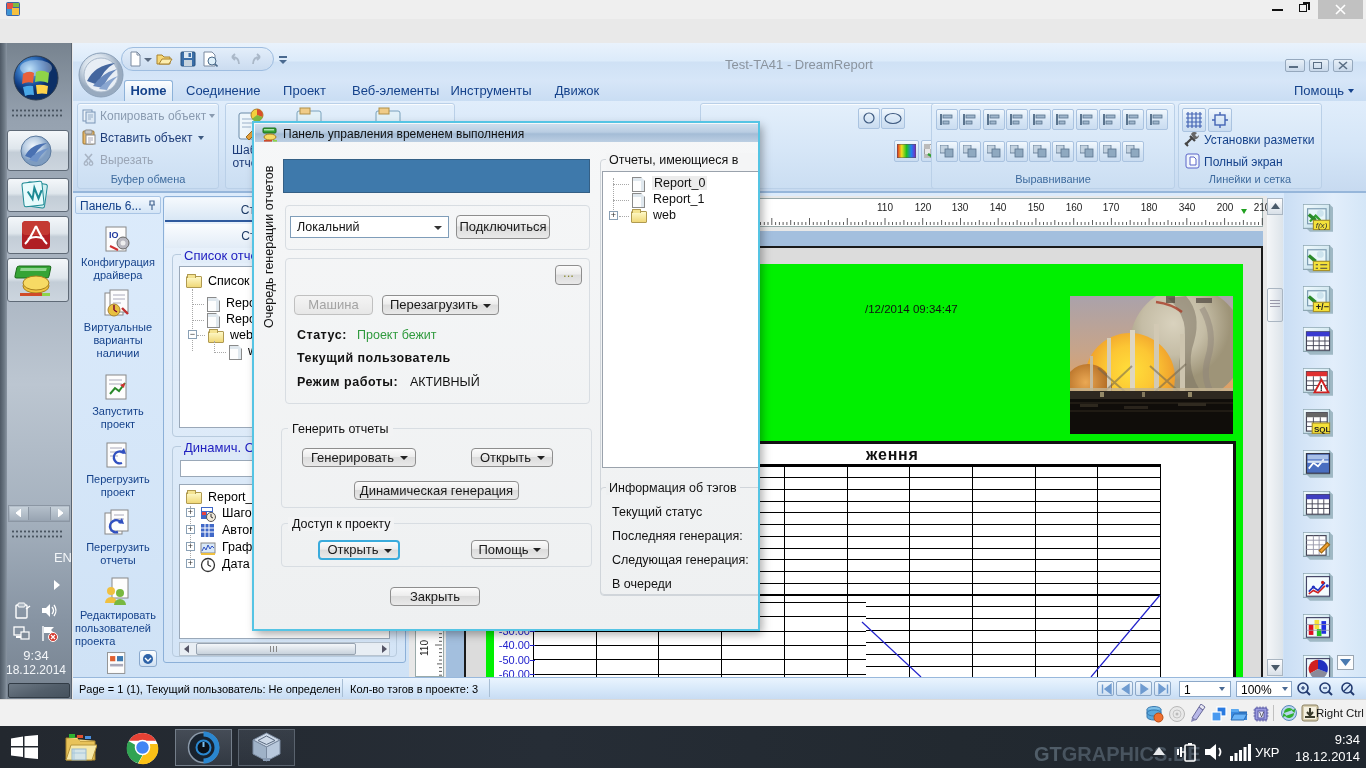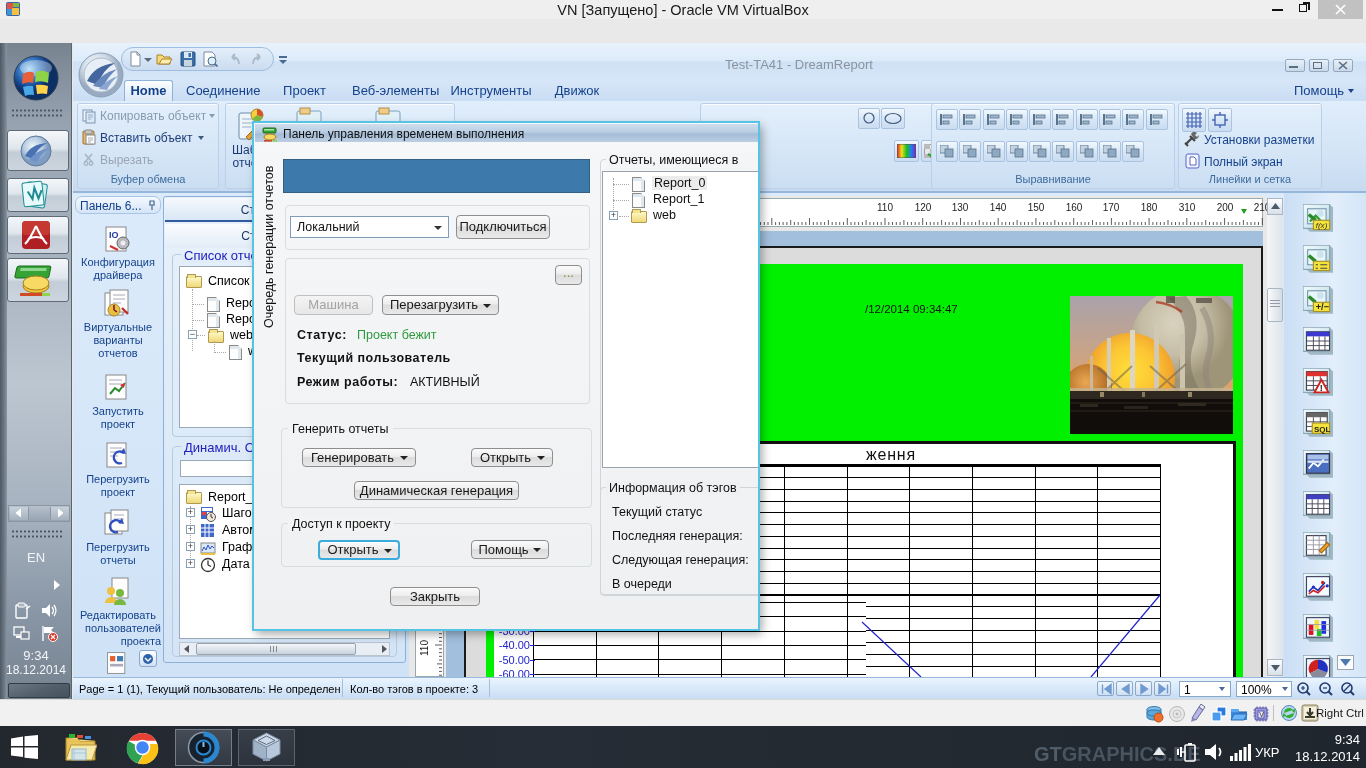--- a/index.html
+++ b/index.html
@@ -29,21 +29,20 @@
 <div id="root">
 
 <div class="abs" style="left:0;top:0;width:1366px;height:19px;background:#efefef">
  <svg class="abs" style="left:5px;top:1px" width="16" height="16" viewBox="0 0 16 16">
         <rect x="1" y="1" width="14" height="14" rx="2" fill="#3a66a8"></rect>
         <rect x="2" y="2" width="6" height="6" fill="#e45145"></rect>
         <rect x="8" y="2" width="6" height="4" fill="#7fba40"></rect>
         <rect x="2" y="8" width="5" height="6" fill="#3f94d4"></rect>
         <rect x="7" y="7" width="7" height="7" fill="#f5c03f"></rect>
       </svg>
- <div class="abs" style="left:0;width:1366px;top:2px;text-align:center;font-size:14.5px;color:#1a1a1a">VN [Запущено] - Oracle VM VirtualBox</div>
  <div class="abs" style="left:1272px;top:9px;width:11px;height:2px;background:#111"></div>
  <div class="abs" style="left:1299px;top:4px;width:8px;height:8px;border:1px solid #111"></div>
  <div class="abs" style="left:1303px;top:2px;width:7px;height:2px;background:#111"></div>
       <div class="abs" style="left:1308px;top:2px;width:2px;height:8px;background:#111"></div>
  <div class="abs" style="left:1318px;top:0;width:45px;height:19px;background:#c1c1c1"></div>
  <svg class="abs" style="left:1334px;top:3px" width="13" height="13" viewBox="0 0 13 13">
         <path d="M2 2 L11 11 M11 2 L2 11" stroke="#fff" stroke-width="1.6"></path>
       </svg>
 </div>
 
@@ -108,21 +107,21 @@
  <div class="abs" style="left:1px;top:1px;width:19px;height:13px;background:linear-gradient(180deg,#c7d1da,#a5b1bd);border-right:1px solid #8b96a3"></div>
  <svg class="abs" style="left:6px;top:3px" width="8" height="8">
         <path d="M6 0 L1 4 L6 8" fill="#fff" stroke="#fff"></path>
       </svg>
  <div class="abs" style="left:41px;top:1px;width:19px;height:13px;background:linear-gradient(180deg,#c7d1da,#a5b1bd);border-left:1px solid #8b96a3"></div>
  <svg class="abs" style="left:47px;top:3px" width="8" height="8">
         <path d="M2 0 L7 4 L2 8" fill="#fff" stroke="#fff"></path>
       </svg>
 </div>
 <div class="abs" style="left:11px;top:529px;width:52px;height:11px;background-image:radial-gradient(circle,#4a5561 1px,transparent 1.2px);background-size:4px 5px"></div>
-<div class="abs" style="left:0px;top:550px;width:72px;text-align:center;font-size:13px;color:#f2f5f8">EN</div>
+<div class="abs" style="left:0px;top:550px;width:72px;text-align:right;font-size:13px;color:#f2f5f8">EN</div>
 <svg class="abs" style="left:52px;top:580px" width="9" height="11">
       <path d="M2 0 L8 5 L2 10 Z" fill="#fff"></path>
     </svg>
 <svg class="abs" style="left:13px;top:601px" width="18" height="19" viewBox="0 0 18 19">
       <rect x="3" y="4" width="11" height="13" rx="1" fill="none" stroke="#fff" stroke-width="1.4"></rect>
       <rect x="5" y="2" width="7" height="4" rx="1" fill="#aab5c0" stroke="#fff"></rect>
       <path d="M13 8 l4 -3" stroke="#fff" stroke-width="1.4"></path>
     </svg>
 <svg class="abs" style="left:40px;top:601px" width="19" height="19" viewBox="0 0 19 19">
       <path d="M2 7 L6 7 L10 3 L10 16 L6 12 L2 12 Z" fill="#fff"></path>
@@ -413,21 +412,21 @@
       <path d="M1 12 l3 3 z" stroke="#444" stroke-width="2"></path>
     </svg>
 <div class="abs" style="left:1204px;top:133px;font-size:12px;color:#15428b">Установки разметки</div>
 <svg class="abs" style="left:1185px;top:153px" width="15" height="16" viewBox="0 0 15 16">
       <rect x="1" y="1" width="13" height="14" rx="2" fill="#eef4fb" stroke="#5a64c8"></rect>
       <path d="M5 4 L9 4 L11 6 L11 12 L5 12 Z" fill="#fff" stroke="#5a64c8"></path>
     </svg>
 <div class="abs" style="left:1204px;top:155px;font-size:12px;color:#15428b">Полный экран</div>
 
 <div class="abs" style="left:73px;top:193px;width:1293px;height:484px;background:linear-gradient(180deg,#dcebfb,#cfe2f6)"></div>
-<div class="abs" style="left:75px;top:196px;width:86px;height:18px;border:1px solid #a9c5e5;border-radius:7px;background:linear-gradient(180deg,#f4f9fe,#d4e5f6);font-size:12px;color:#15428b">
+<div class="abs" style="left:75px;top:196px;width:86px;height:18px;border:1px solid #a9c5e5;border-radius:2px;background:linear-gradient(180deg,#f4f9fe,#d4e5f6);font-size:12px;color:#15428b">
       <span style="position:absolute;left:4px;top:2px">Панель 6...</span>
       <svg style="position:absolute;right:3px;top:3px" width="10" height="11">
         <path d="M3 1 h4 v4 h-4 z M5 5 v5 M2 5 h6" stroke="#4a6a94" fill="none" stroke-width="1.2"></path>
       </svg>
     </div>
 <svg class="abs" style="left:102px;top:224px" width="30" height="30" viewBox="0 0 30 30">
       <rect x="4" y="3" width="20" height="24" fill="#fdfdfd" stroke="#888"></rect>
       <text x="7" y="14" font-size="9" fill="#203a9e" font-weight="bold">IO</text>
       <circle cx="21" cy="19" r="6" fill="#b8b8c0" stroke="#666"></circle>
       <circle cx="21" cy="19" r="2.5" fill="#eee"></circle>
@@ -438,21 +437,21 @@
 <svg class="abs" style="left:102px;top:288px" width="30" height="30" viewBox="0 0 30 30">
       <rect x="3" y="5" width="18" height="22" fill="#fdfdfd" stroke="#888"></rect>
       <rect x="8" y="2" width="18" height="22" fill="#fdfdfd" stroke="#888"></rect>
       <path d="M11 7 h12 M11 11 h12 M11 15 h8" stroke="#aab"></path>
       <circle cx="12" cy="22" r="6" fill="#e8c040" stroke="#a8822e"></circle>
       <path d="M12 22 l0 -5 M12 22 l3 2" stroke="#703" stroke-width="1.4"></path>
       <path d="M20 20 l6 6" stroke="#c03030" stroke-width="2.4"></path>
     </svg>
 <div class="abs" style="left:75px;top:321px;width:86px;text-align:center;font-size:11px;color:#15428b">Виртуальные</div>
 <div class="abs" style="left:75px;top:334px;width:86px;text-align:center;font-size:11px;color:#15428b">варианты</div>
-<div class="abs" style="left:75px;top:347px;width:86px;text-align:center;font-size:11px;color:#15428b">отчетов</div>
+<div class="abs" style="left:75px;top:347px;width:86px;text-align:center;font-size:11px;color:#15428b">наличии</div>
 <svg class="abs" style="left:102px;top:372px" width="30" height="30" viewBox="0 0 30 30">
       <rect x="4" y="3" width="20" height="24" fill="#fdfdfd" stroke="#888"></rect>
       <path d="M7 8 h13 M7 12 h13" stroke="#aab"></path>
       <path d="M8 22 L13 16 L17 19 L23 11" stroke="#2a8a2a" stroke-width="2" fill="none"></path>
       <path d="M23 11 l-1 5 l-4 -3 z" fill="#d03030"></path>
     </svg>
 <div class="abs" style="left:75px;top:405px;width:86px;text-align:center;font-size:11px;color:#15428b">Запустить</div>
 <div class="abs" style="left:75px;top:418px;width:86px;text-align:center;font-size:11px;color:#15428b">проект</div>
 <svg class="abs" style="left:102px;top:440px" width="30" height="30" viewBox="0 0 30 30">
       <rect x="5" y="3" width="19" height="24" fill="#fdfdfd" stroke="#888"></rect>
@@ -472,22 +471,22 @@
 <div class="abs" style="left:75px;top:541px;width:86px;text-align:center;font-size:11px;color:#15428b">Перегрузить</div>
 <div class="abs" style="left:75px;top:554px;width:86px;text-align:center;font-size:11px;color:#15428b">отчеты</div>
 <svg class="abs" style="left:102px;top:576px" width="30" height="30" viewBox="0 0 30 30">
       <rect x="10" y="2" width="16" height="20" fill="#fdfdfd" stroke="#888"></rect>
       <circle cx="9" cy="15" r="4" fill="#f0c040"></circle>
       <path d="M3 27 a6 6 0 0 1 12 0 z" fill="#f0c040"></path>
       <circle cx="18" cy="17" r="4" fill="#78b840"></circle>
       <path d="M12 29 a6 6 0 0 1 12 0 z" fill="#78b840"></path>
     </svg>
 <div class="abs" style="left:75px;top:609px;width:86px;text-align:center;font-size:11px;color:#15428b">Редактировать</div>
-<div class="abs" style="left:75px;top:622px;width:86px;text-align:right;font-size:11px;color:#15428b">пользователей</div>
-<div class="abs" style="left:75px;top:635px;width:86px;text-align:right;font-size:11px;color:#15428b">проекта</div>
+<div class="abs" style="left:75px;top:622px;width:86px;text-align:left;font-size:11px;color:#15428b">пользователей</div>
+<div class="abs" style="left:75px;top:635px;width:86px;text-align:left;font-size:11px;color:#15428b">проекта</div>
 <svg class="abs" style="left:102px;top:650px" width="30" height="26" viewBox="0 0 30 30">
       <rect x="4" y="3" width="20" height="24" fill="#fdfdfd" stroke="#888"></rect>
       <rect x="7" y="7" width="6" height="6" fill="#e06030"></rect>
       <rect x="15" y="7" width="7" height="6" fill="#3e7ab0"></rect>
       <rect x="7" y="16" width="15" height="3" fill="#aab"></rect>
     </svg>
 <div class="abs" style="left:139px;top:650px;width:18px;height:17px;border:1px solid #8aa8cc;border-radius:3px;background:linear-gradient(180deg,#fff,#cfe0f2)"></div>
 <svg class="abs" style="left:142px;top:654px" width="12" height="10">
       <circle cx="6" cy="5" r="5" fill="#2d62a8"></circle>
       <path d="M3 4 L6 7 L9 4" stroke="#fff" stroke-width="1.4" fill="none"></path>
@@ -567,21 +566,21 @@
 <div class="abs" style="left:409px;top:196px;width:858px;height:481px;background:#e8e8e8"></div>
 <div class="abs" style="left:409px;top:198px;width:854px;height:29px;background:#fff;border:1px solid #9aa">
 <div class="abs" style="left:460px;top:3px;width:30px;text-align:center;font-size:10px;color:#222">110</div>
       <div class="abs" style="left:498px;top:3px;width:30px;text-align:center;font-size:10px;color:#222">120</div>
       <div class="abs" style="left:535px;top:3px;width:30px;text-align:center;font-size:10px;color:#222">130</div>
       <div class="abs" style="left:573px;top:3px;width:30px;text-align:center;font-size:10px;color:#222">140</div>
       <div class="abs" style="left:611px;top:3px;width:30px;text-align:center;font-size:10px;color:#222">150</div>
       <div class="abs" style="left:649px;top:3px;width:30px;text-align:center;font-size:10px;color:#222">160</div>
       <div class="abs" style="left:686px;top:3px;width:30px;text-align:center;font-size:10px;color:#222">170</div>
       <div class="abs" style="left:724px;top:3px;width:30px;text-align:center;font-size:10px;color:#222">180</div>
-      <div class="abs" style="left:762px;top:3px;width:30px;text-align:center;font-size:10px;color:#222">310</div>
+      <div class="abs" style="left:762px;top:3px;width:30px;text-align:center;font-size:10px;color:#222">340</div>
       <div class="abs" style="left:800px;top:3px;width:30px;text-align:center;font-size:10px;color:#222">200</div>
       <div class="abs" style="left:837px;top:3px;width:30px;text-align:center;font-size:10px;color:#222">210</div>
       <svg class="abs" style="left:0;top:0" width="854" height="28">
         <line x1="22.2" y1="19" x2="22.2" y2="26" stroke="#333" stroke-width="0.8"></line>
         <line x1="26.0" y1="23" x2="26.0" y2="26" stroke="#333" stroke-width="0.8"></line>
         <line x1="29.8" y1="23" x2="29.8" y2="26" stroke="#333" stroke-width="0.8"></line>
         <line x1="33.6" y1="23" x2="33.6" y2="26" stroke="#333" stroke-width="0.8"></line>
         <line x1="37.3" y1="23" x2="37.3" y2="26" stroke="#333" stroke-width="0.8"></line>
         <line x1="41.1" y1="21" x2="41.1" y2="26" stroke="#333" stroke-width="0.8"></line>
         <line x1="44.9" y1="23" x2="44.9" y2="26" stroke="#333" stroke-width="0.8"></line>
@@ -975,21 +974,21 @@
 <rect x="0" y="103" width="163" height="35" fill="#100d0a"></rect>
 <path d="M0 107 H163 M0 115 H163" stroke="#262018" stroke-width="1.5"></path>
 <rect x="10" y="108" width="18" height="3" fill="#2e281e"></rect>
       <rect x="54" y="110" width="24" height="3" fill="#2a241c"></rect>
       <rect x="108" y="107" width="28" height="3" fill="#302a20"></rect>
 <rect x="30" y="96" width="4" height="5" fill="#d8c898" opacity=".6"></rect>
       <rect x="72" y="96" width="3" height="5" fill="#d8c898" opacity=".5"></rect>
       <rect x="118" y="96" width="4" height="5" fill="#d8c898" opacity=".6"></rect>
 </svg>
 <div class="abs" style="left:494px;top:441px;width:742px;height:236px;background:#fff;border-top:3px solid #111;border-right:3px solid #111"></div>
-<div class="abs" style="left:866px;top:446px;font-size:16px;font-weight:normal;color:#111;letter-spacing:0.8px">ження</div>
+<div class="abs" style="left:866px;top:446px;font-size:16px;font-weight:bold;color:#111;letter-spacing:0.8px">ження</div>
 <svg class="abs" style="left:494px;top:441px" width="742" height="236" shape-rendering="crispEdges">
       <line x1="39.5" y1="25" x2="39.5" y2="236" stroke="#000" stroke-width="1"></line>
       <line x1="102.2" y1="25" x2="102.2" y2="236" stroke="#000" stroke-width="1"></line>
       <line x1="164.9" y1="25" x2="164.9" y2="236" stroke="#000" stroke-width="1"></line>
       <line x1="227.6" y1="25" x2="227.6" y2="236" stroke="#000" stroke-width="1"></line>
       <line x1="290.3" y1="25" x2="290.3" y2="236" stroke="#000" stroke-width="1"></line>
       <line x1="353.1" y1="25" x2="353.1" y2="236" stroke="#000" stroke-width="1"></line>
       <line x1="415.8" y1="25" x2="415.8" y2="236" stroke="#000" stroke-width="1"></line>
       <line x1="478.5" y1="25" x2="478.5" y2="236" stroke="#000" stroke-width="1"></line>
       <line x1="541.2" y1="25" x2="541.2" y2="236" stroke="#000" stroke-width="1"></line>

